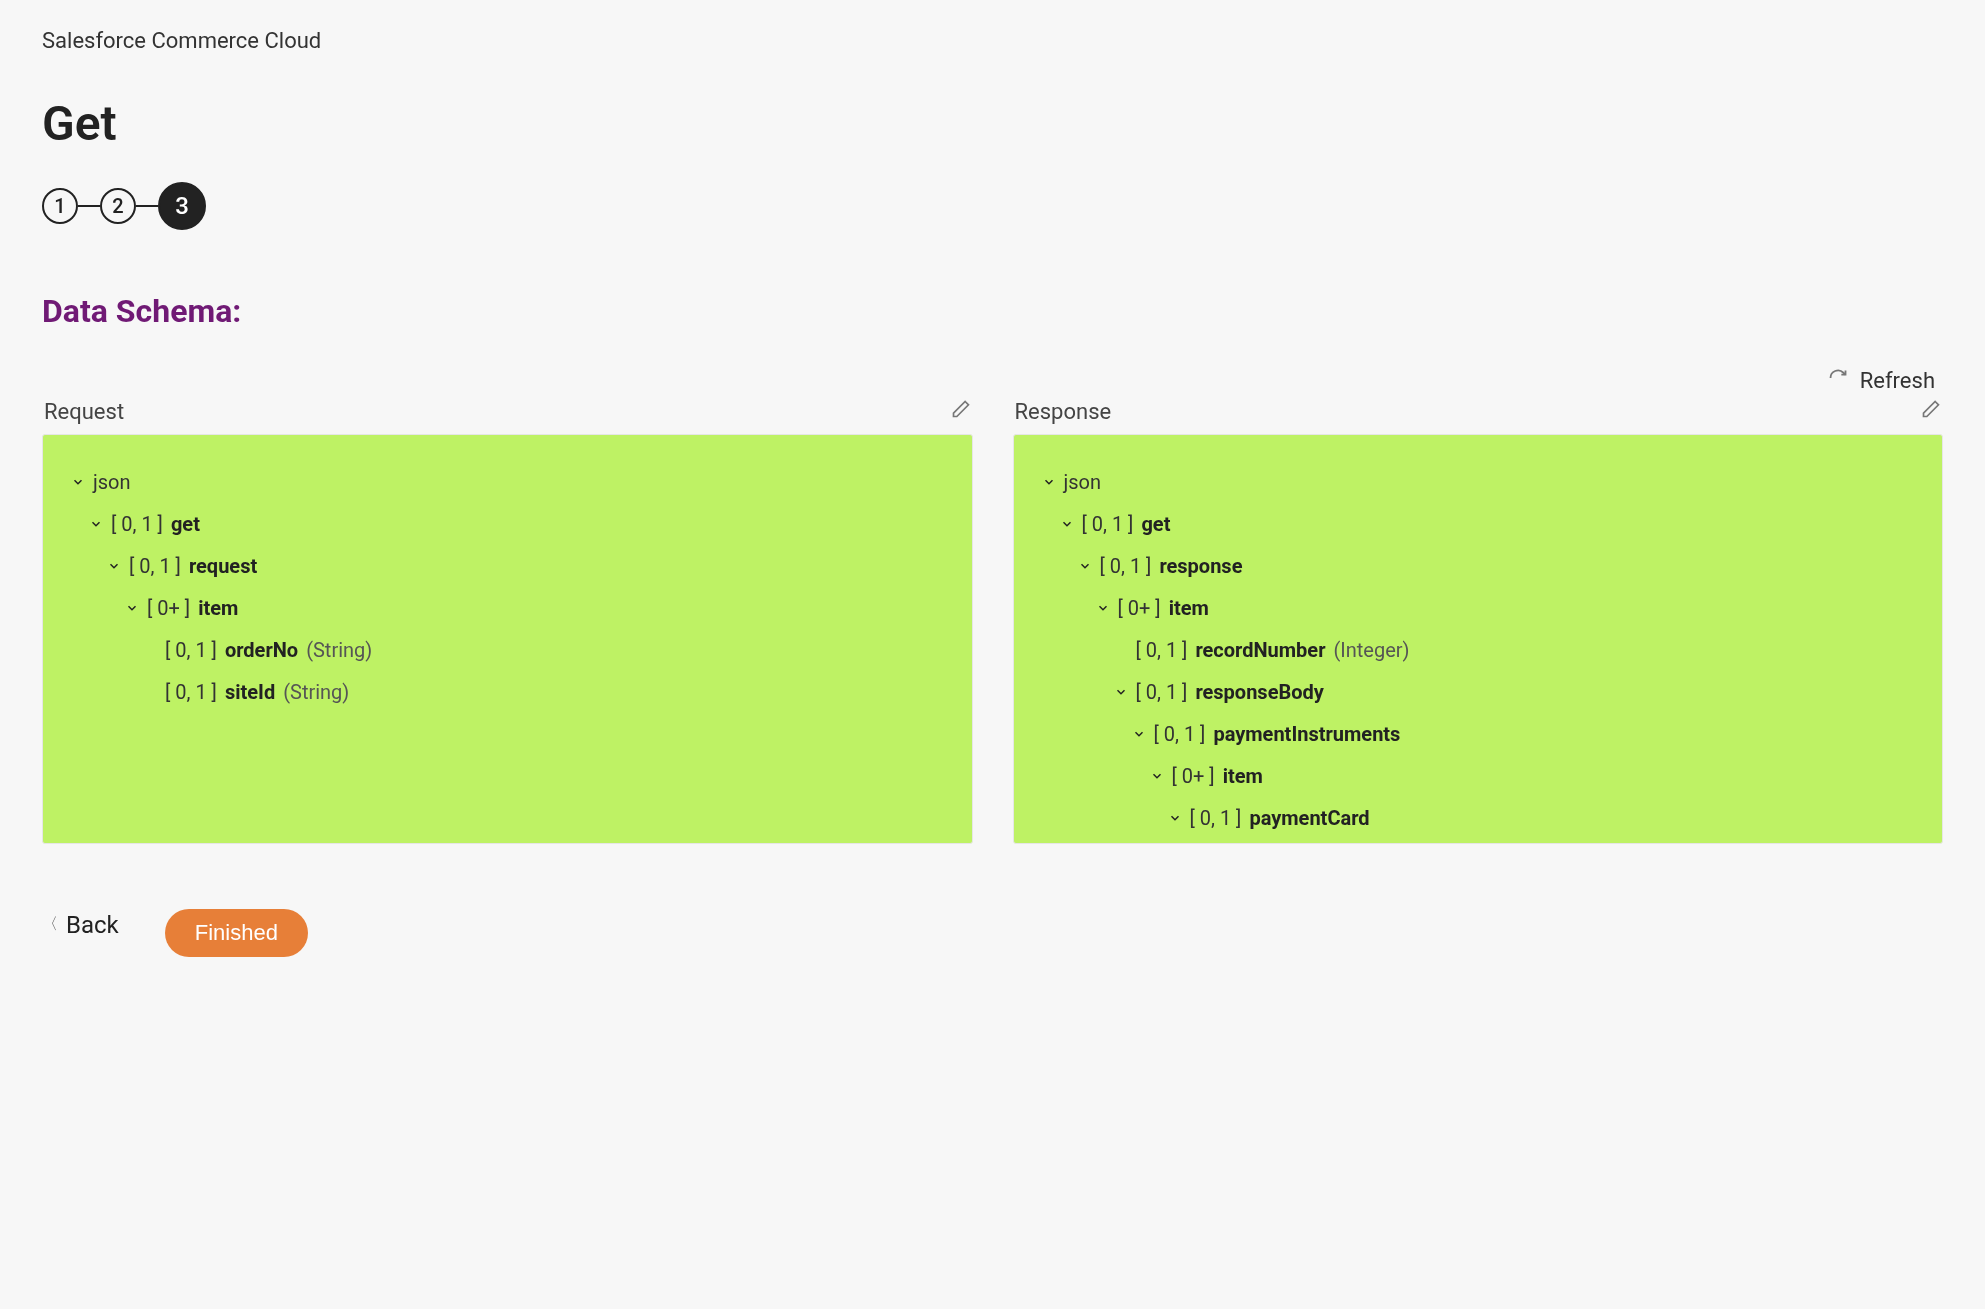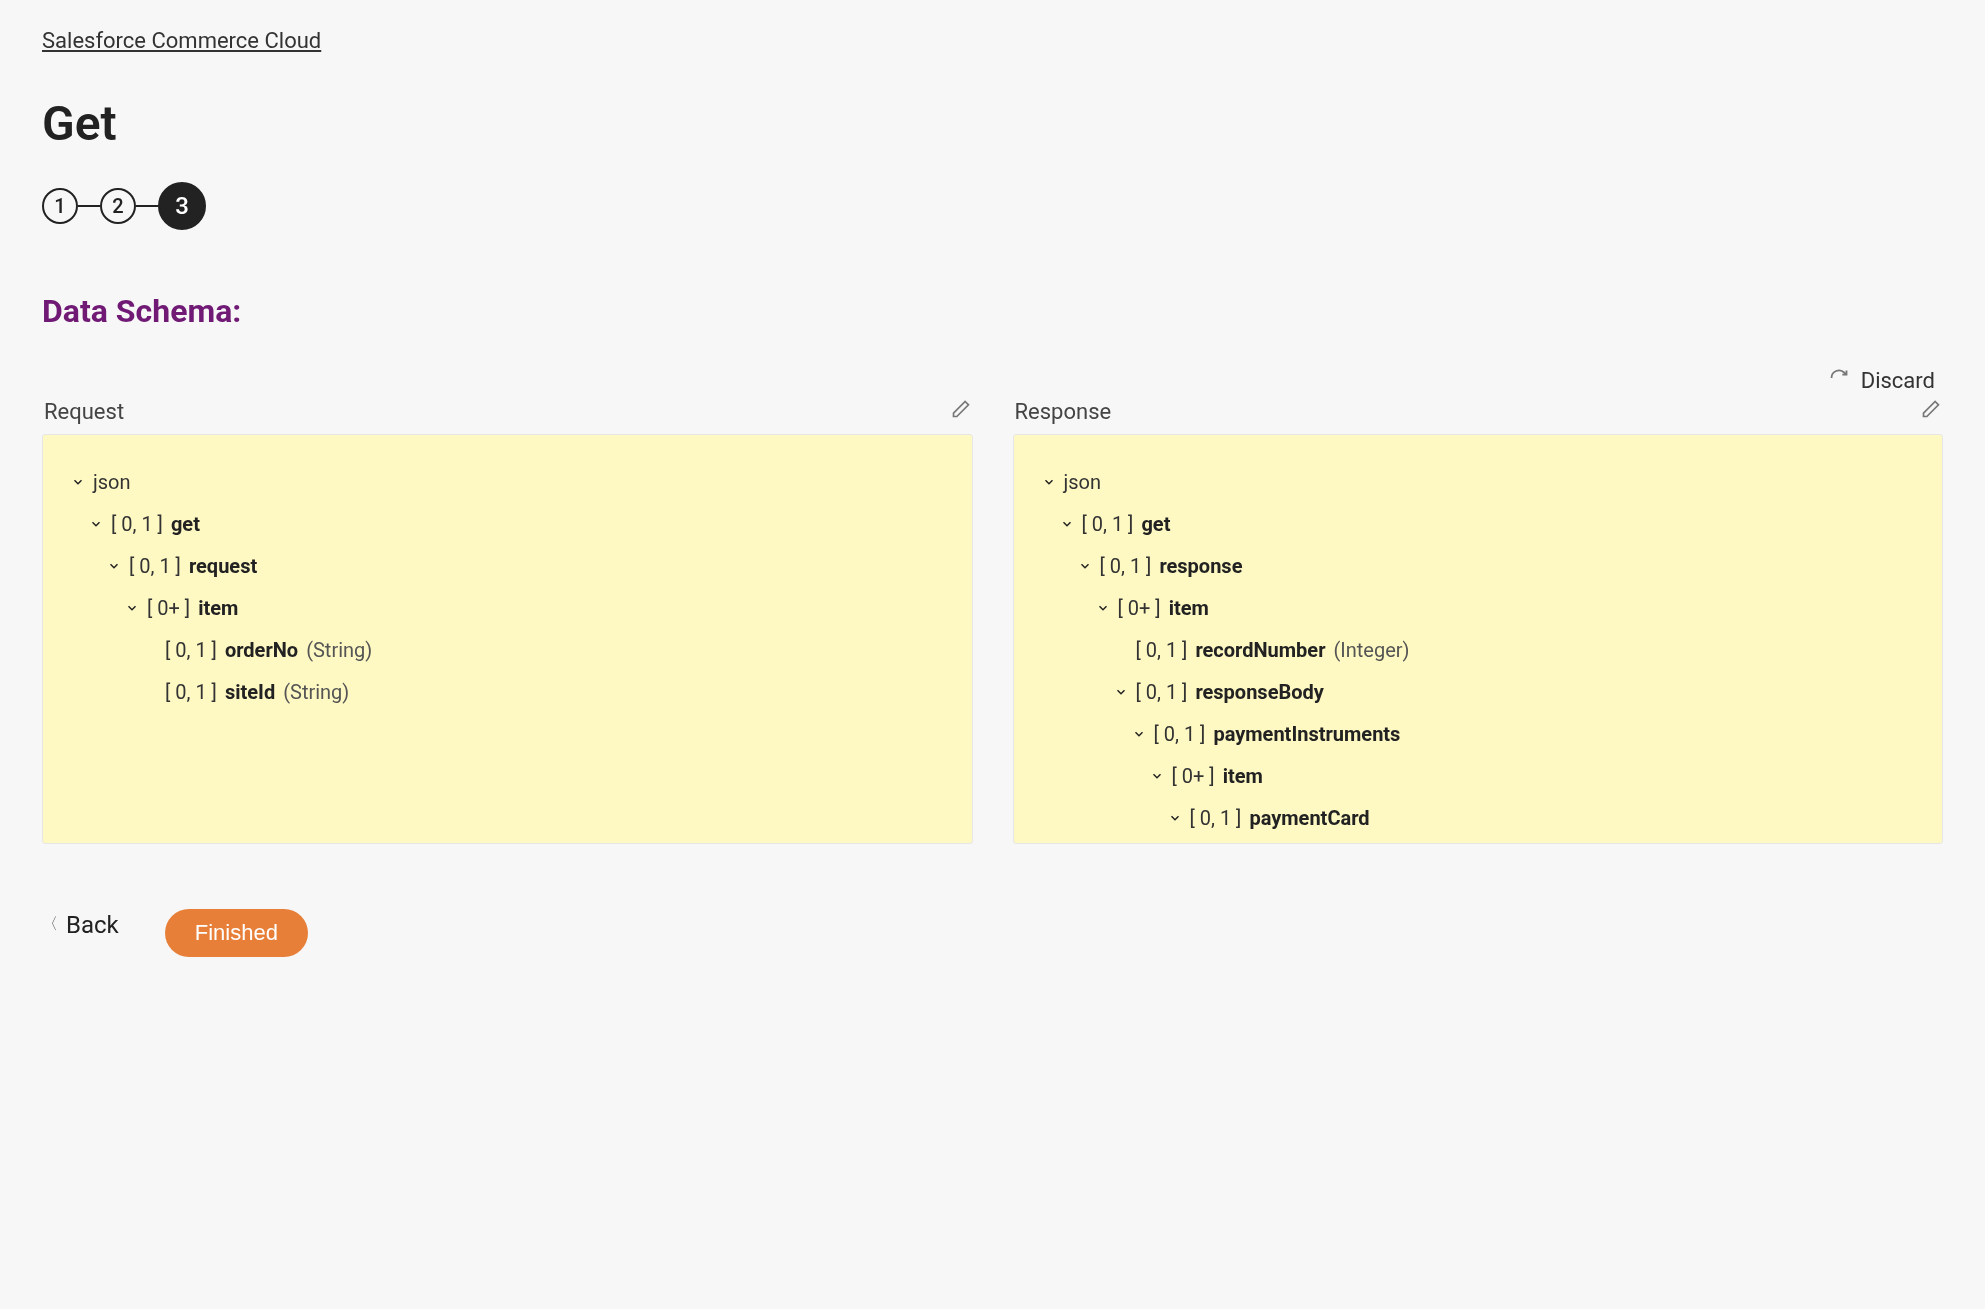--- a/index.html
+++ b/index.html
@@ -6,21 +6,20 @@
   body {
     font-family: -apple-system, BlinkMacSystemFont, "Segoe UI", Roboto, "Helvetica Neue", Arial, sans-serif;
     background: #f7f7f7;
     color: #222;
     padding: 28px 42px 40px 42px;
     font-size: 20px;
   }
   .breadcrumb {
     font-size: 22px;
     color: #333;
-    text-decoration: underline;
     cursor: pointer;
     display: inline-block;
     text-align: right;
   }
   .page-title {
     font-size: 48px;
     font-weight: 600;
     margin-top: 42px;
     color: #222;
   }
@@ -81,21 +80,21 @@
   .panel-header {
     display: flex;
     justify-content: space-between;
     align-items: center;
     font-size: 22px;
     color: #444;
     margin-bottom: 10px;
     padding: 0 2px;
   }
   .panel-box {
-    background: #fef9c3;
+    background: #bef264;
     border: 1px solid #e6e6e6;
     border-radius: 3px;
     padding: 26px 28px;
     height: 410px;
     overflow: hidden;
   }
   .tree-node {
     display: flex;
     align-items: center;
     gap: 8px;
@@ -171,21 +170,21 @@
 
 <h2 class="section-heading">Data Schema:</h2>
 
 <div class="refresh-row">
   <span class="refresh-icon">
     <svg viewBox="0 0 24 24" fill="none" stroke="currentColor" stroke-width="2.2">
         <path d="M3 12a9 9 0 0 1 15.5-6.3L21 8"></path>
         <path d="M21 3v5h-5"></path>
       </svg>
   </span>
-  <span>Discard</span>
+  <span>Refresh</span>
 </div>
 
 <div class="panels">
   <div class="panel-col">
     <div class="panel-header">
       <span>Request</span>
       <span class="pencil-icon">
         <svg viewBox="0 0 24 24" fill="none" stroke="currentColor" stroke-width="2">
             <path d="M17 3l4 4L7 21H3v-4L17 3z"></path>
           </svg>

